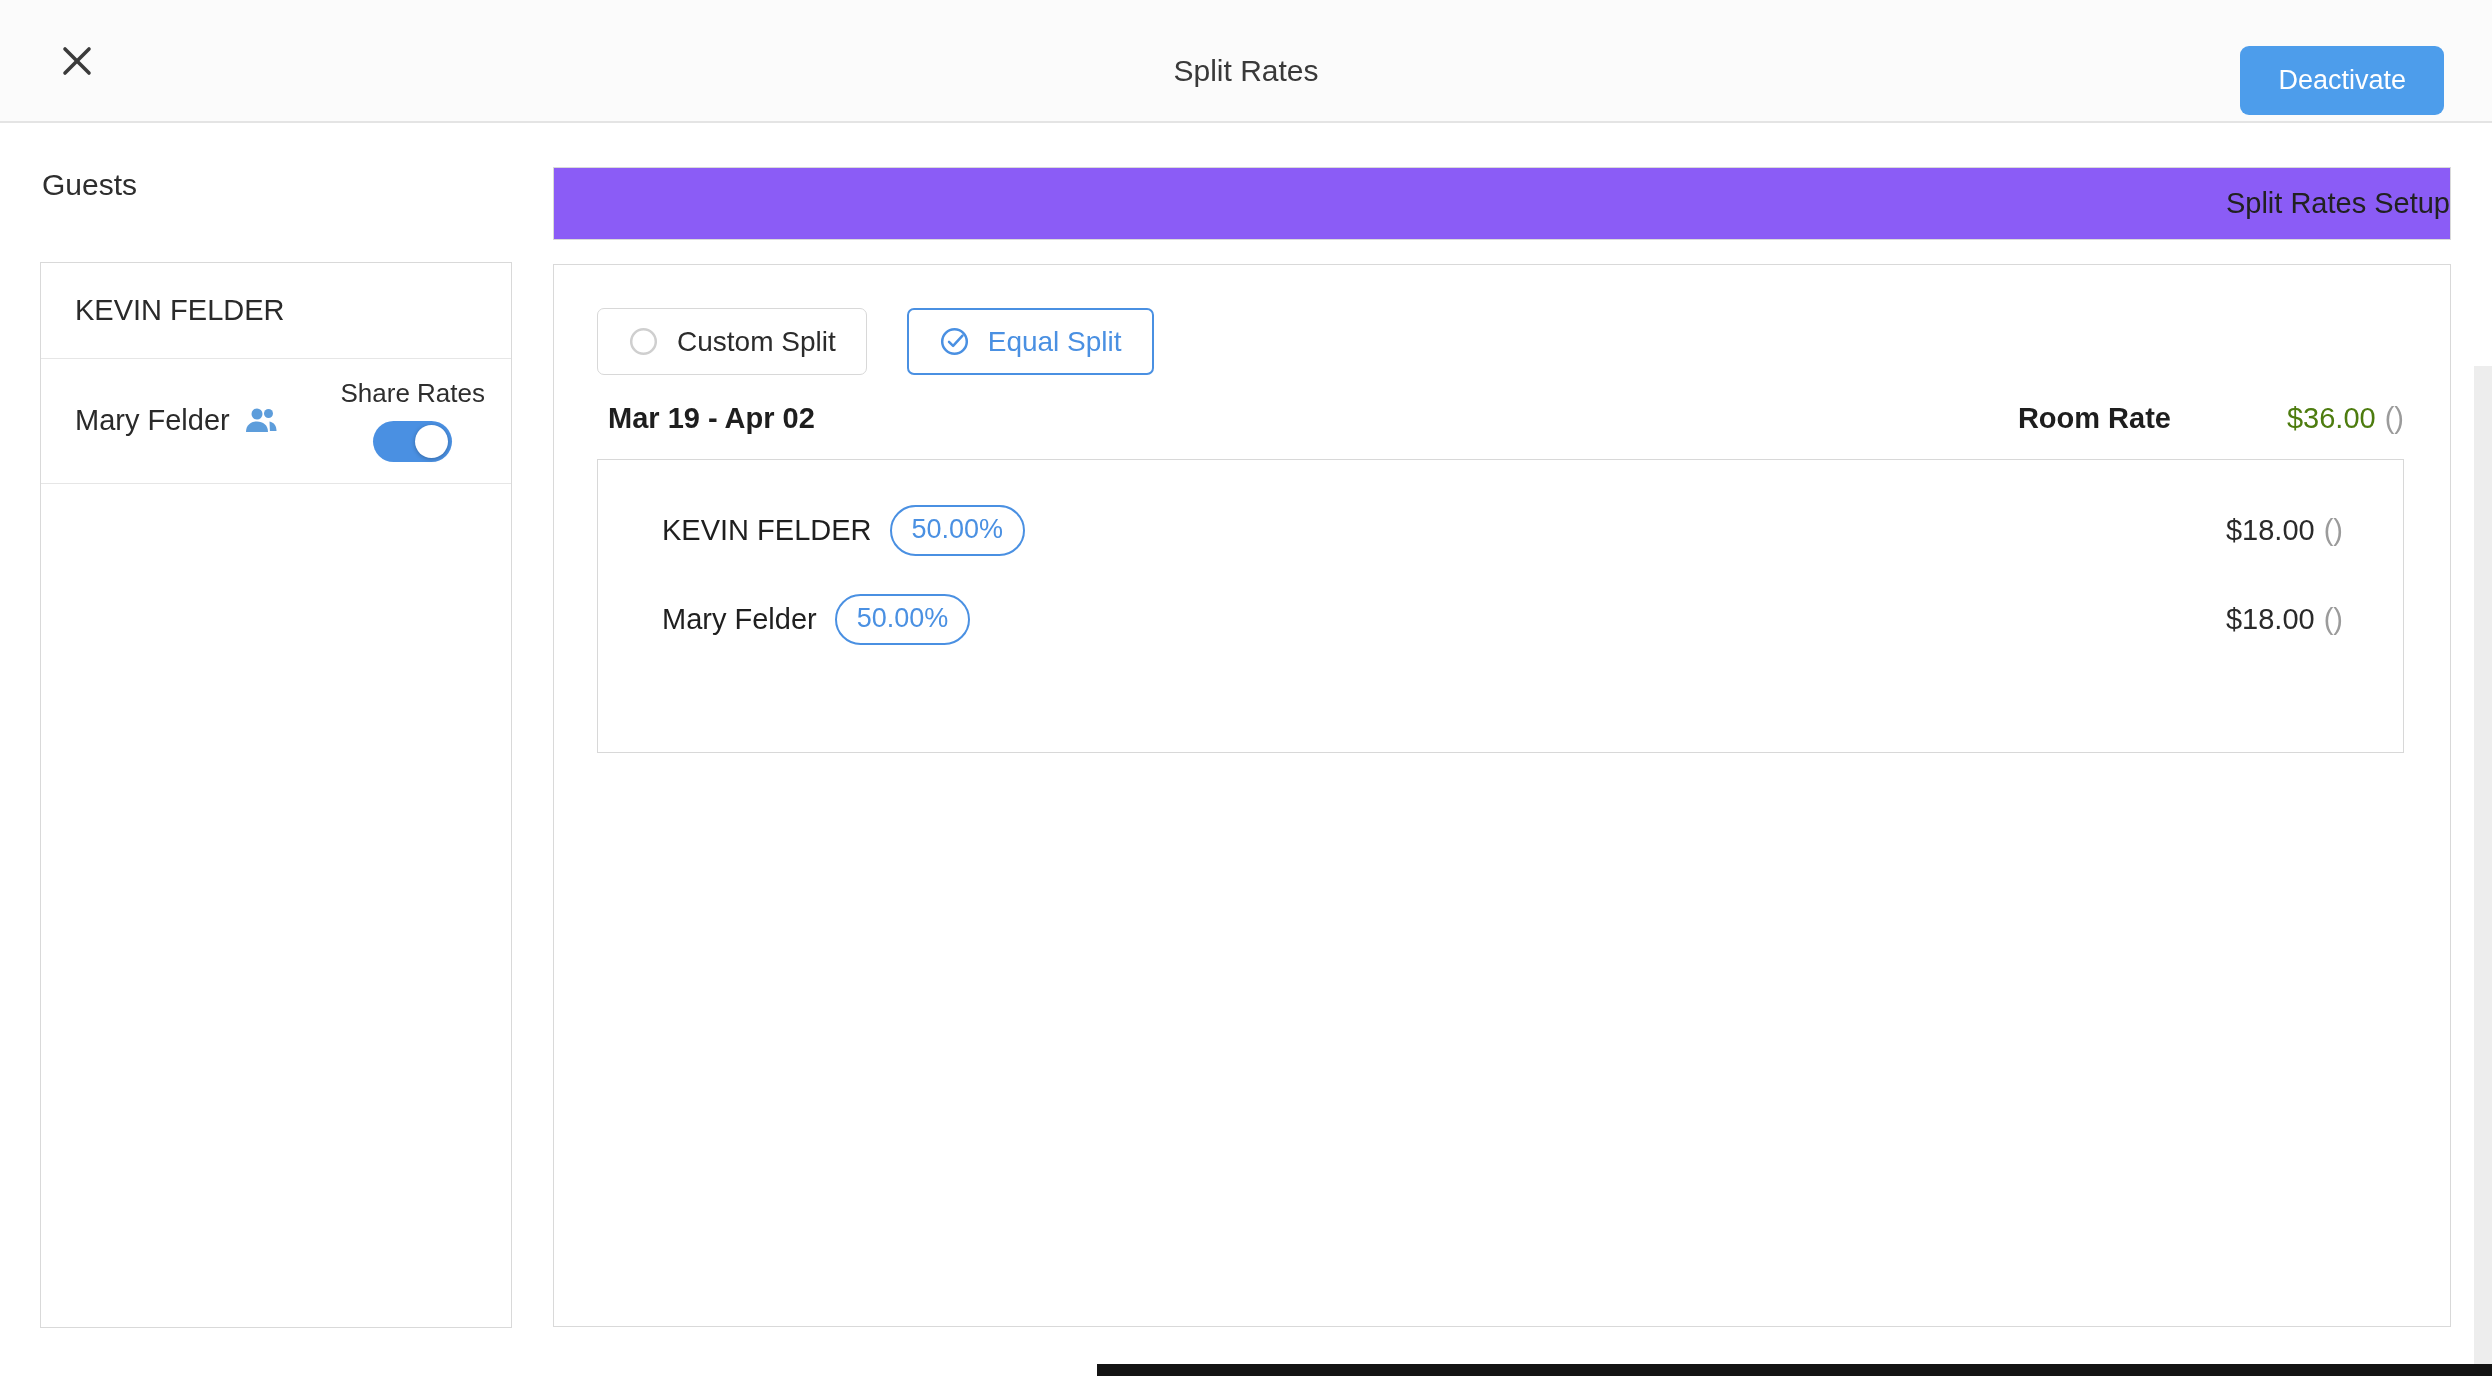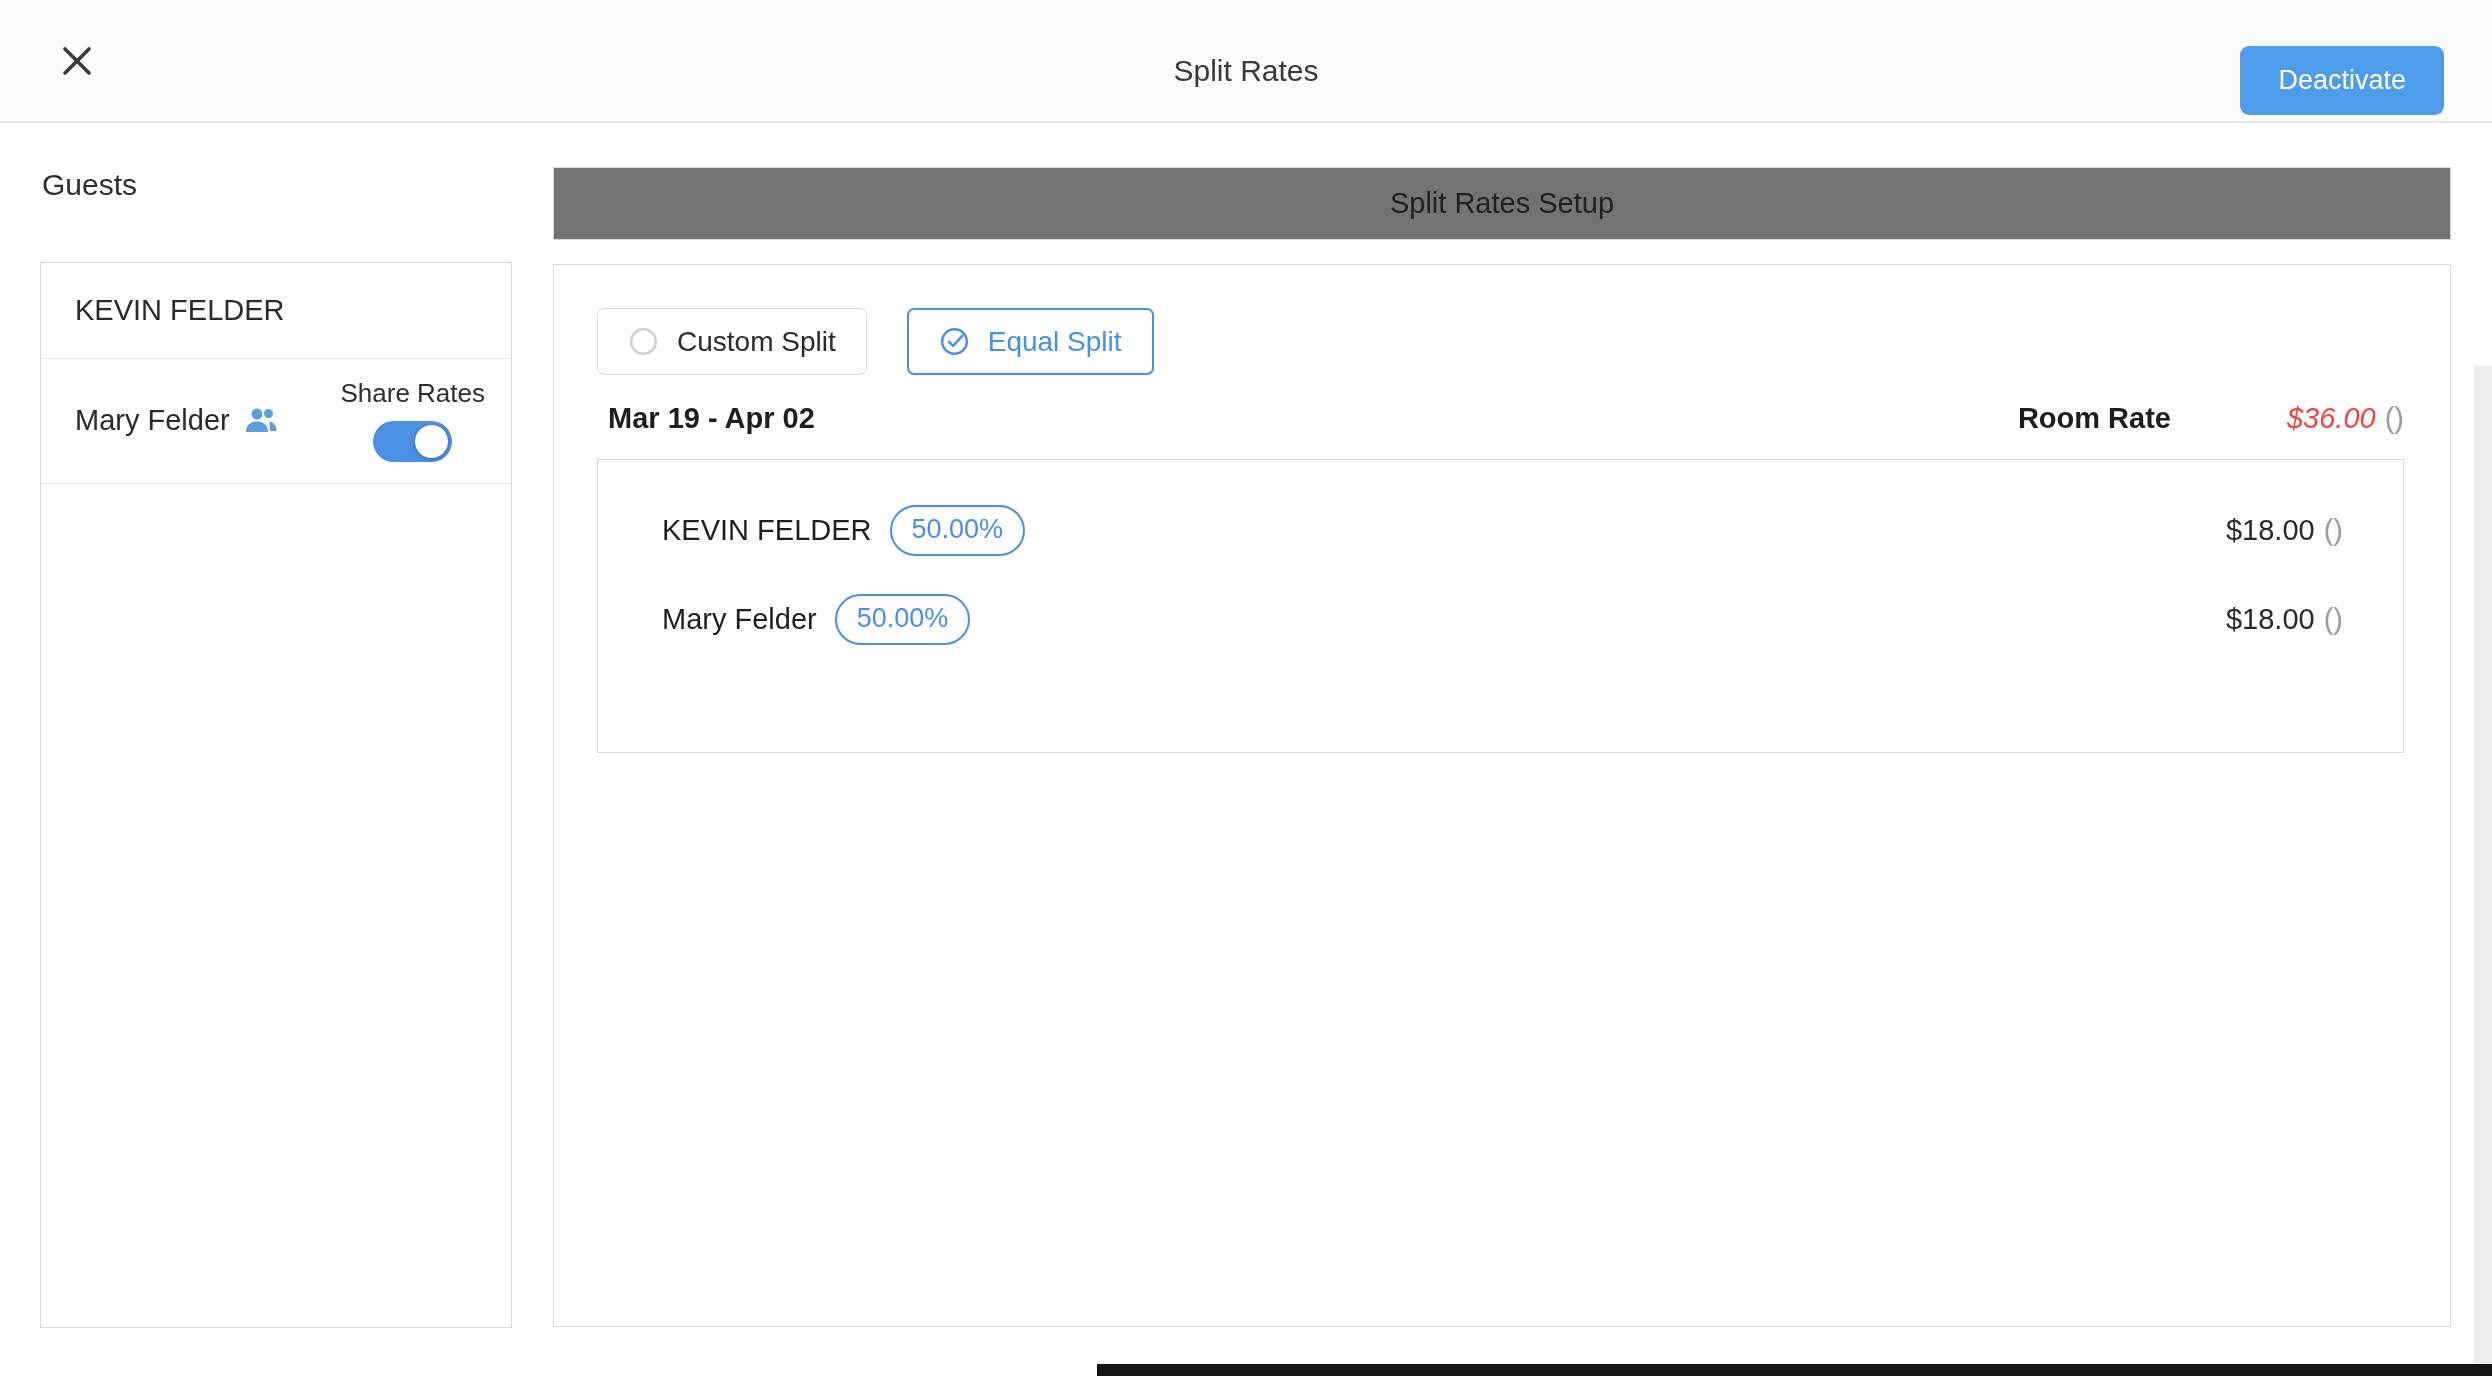--- a/index.html
+++ b/index.html
@@ -58,43 +58,43 @@
     position:relative; cursor:pointer;
   }
   .toggle .knob {
     position:absolute; right:4px; top:4px; width:33px; height:33px; border-radius:50%;
     background:#ffffff; box-shadow:0 1px 4px rgba(0,0,0,.28);
   }
 
   
   .setup-header-card {
     position:absolute; left:553px; top:167px; width:1898px; height:73px;
-    background:#737373; border:1px solid #d9d9d9;
-    display:flex; align-items:center; justify-content:center;
+    background:#8b5cf6; border:1px solid #d9d9d9;
+    display:flex; align-items:center; justify-content:flex-end;
     font-size:29px; color:#212121;
   }
   .main-card {
     position:absolute; left:553px; top:264px; width:1898px; height:1063px;
     background:#ffffff; border:1px solid #d9d9d9;
     padding:43px 46px 0 43px;
   }
   .split-buttons { display:flex; gap:40px; }
   .split-btn {
     display:flex; align-items:center; gap:18px; height:67px; padding:0 30px;
     border-radius:7px; font-size:28px; background:#ffffff; cursor:pointer;
     font-family:"Liberation Sans", sans-serif;
   }
   .split-btn.selected { border:2px solid #4a90e2; color:#4a90e2; }
   .split-btn.unselected { border:1px solid #d8d8d8; color:#2b2b2b; }
 
   .date-row { display:flex; align-items:baseline; margin-top:27px; }
   .date-range { font-size:29px; font-weight:bold; color:#1e1e1e;margin-left:11px; }
   .rate-group { margin-left:auto; display:flex; align-items:baseline; }
   .room-rate-label { font-size:29px; font-weight:bold; color:#1e1e1e; }
-  .room-rate-amount { margin-left:116px; font-size:29px; color:#ef4444;font-style:italic; }
+  .room-rate-amount { margin-left:116px; font-size:29px; color:#4d7c0f; }
   .paren-suffix { margin-left:9px; font-size:29px; color:#9b9b9b; }
 
   .splits-box {
     margin-top:24px; border:1px solid #d8d8d8; height:294px;
     padding:26px 60px 0 64px;
   }
   .split-row { display:flex; align-items:center; height:89px; }
   .split-guest { font-size:29px; color:#1f1f1f; }
   .percent-pill {
     margin-left:18px; border:2px solid #4a90e2; color:#4a90e2;

